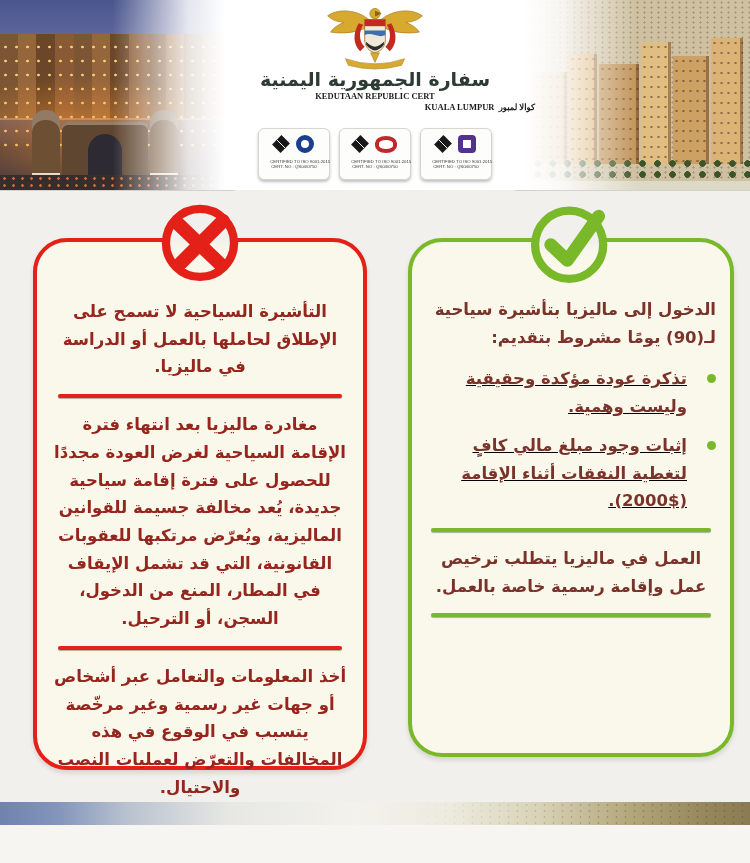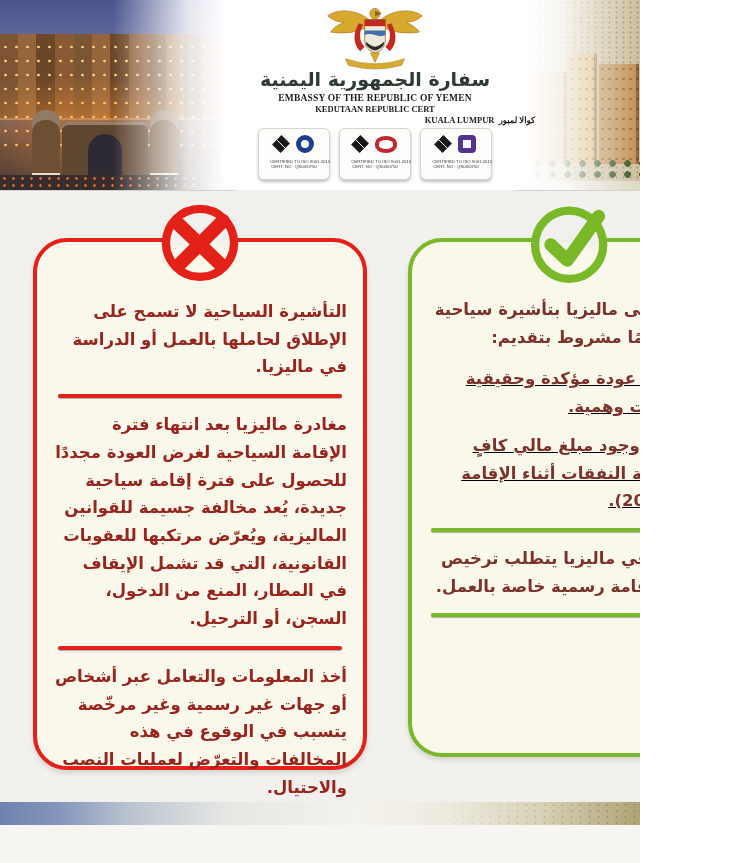--- a/index.html
+++ b/index.html
@@ -1,17 +1,17 @@
 <!DOCTYPE html>
 <html lang="ar"><head>
 <meta charset="utf-8">
 <style>
   html,body{margin:0;padding:0;}
   body{font-family:"DejaVu Sans",sans-serif;}
-  #page{position:relative;width:640px;height:863px;background:#f1f0ec;overflow:hidden;}
+  #page{position:relative;width:750px;height:863px;background:#f1f0ec;overflow:hidden;}
 
   
   .header{position:absolute;top:0;left:0;width:750px;height:190px;background:#ffffff;}
   .photo{position:absolute;top:0;height:190px;overflow:hidden;border-bottom:1px solid rgba(0,0,0,0.12);}
   .photo-left{left:0;width:235px;}
   .photo-right{right:0;width:235px;}
 
   
   .s-sky{position:absolute;inset:0;background:linear-gradient(180deg,#49568e 0%,#6b6fa0 30%,#8d7f9f 48%,#6f5a64 60%,#4a3b3c 78%);}
   .s-row{position:absolute;left:0;right:0;top:34px;height:86px;
@@ -70,21 +70,21 @@
 
   
   .card{position:absolute;box-sizing:border-box;background:#faf7eb;border-radius:34px;
     box-shadow:0 3px 5px rgba(0,0,0,0.12);direction:rtl;}
   .card-red{left:33px;top:238px;width:334px;height:532px;border:4px solid #e32119;padding:56px 16px 14px;}
   .card-green{left:408px;top:238px;width:326px;height:519px;border:4px solid #79b929;padding:54px 14px 14px;}
 
   .badge-icon{position:absolute;top:-46px;left:50%;transform:translateX(-50%);}
 
   .ar{font-family:"DejaVu Sans",sans-serif;font-weight:bold;font-size:16.5px;line-height:1.68;margin:0;}
-  .card-red .ar{color:#96251e;}
+  .card-red .ar{color:#96251e;text-align:center;}
   .card-green .ar{color:#7a332b;}
   .center{text-align:center;}
   .right{text-align:right;}
 
   .sep{height:4px;border-radius:3px;margin:13px 5px;box-shadow:0 1px 1px rgba(0,0,0,0.3);}
   .sep-red{background:#e32119;}
   .sep-green{background:#79b929;}
 
   .bullets{margin-top:14px;}
   .bullet{display:flex;gap:20px;margin-bottom:11px;text-decoration:underline;}
@@ -142,21 +142,20 @@
         <path d="M48 26 C40 40 40 54 50 64 L56 58 C48 50 48 38 54 28 Z" fill="#c22a20"></path>
         <path d="M92 26 C100 40 100 54 90 64 L84 58 C92 50 92 38 86 28 Z" fill="#c22a20"></path>
         <path d="M56 21 h28 v27 c0 10 -6 16 -14 18 c-8 -2 -14 -8 -14 -18 Z" fill="#efe9da" stroke="#8a6614"></path>
         <path d="M56 21 h28 v9 h-28 Z" fill="#c22a20"></path>
         <path d="M56 36 h28 v6 c-4 2 -8 2 -14 0 c-6 -2 -10 -2 -14 0 Z" fill="#3f6fae"></path>
         <path d="M58 51 c4 4 8 6 12 7 c4 -1 8 -3 12 -7 v4 c-4 5 -8 7 -12 8 c-4 -1 -8 -3 -12 -8 Z" fill="#2c2c2c"></path>
         <path d="M64 66 l6 13 l6 -13 Z" fill="#d8a92f" stroke="#a87d1c" stroke-width="0.8"></path>
         <path d="M30 74 q40 14 80 0 l-4 9 q-36 10 -72 0 Z" fill="#d8a92f" stroke="#a87d1c" stroke-width="0.8"></path>
       </svg>
       <div class="calligraphy" dir="rtl">سفارة الجمهورية اليمنية</div>
-      <div class="h-en">EMBASSY OF THE REPUBLIC OF YEMEN</div>
       <div class="h-ms">KEDUTAAN REPUBLIC CERT</div>
       <div class="h-city">
         <span>KUALA LUMPUR</span>&nbsp;&nbsp;<span>كوالا لمبور</span>
       </div>
     </div>
 
     <div class="badges">
       <div class="badge">
         <div class="badge-logos">
           <span class="diamond"></span>

